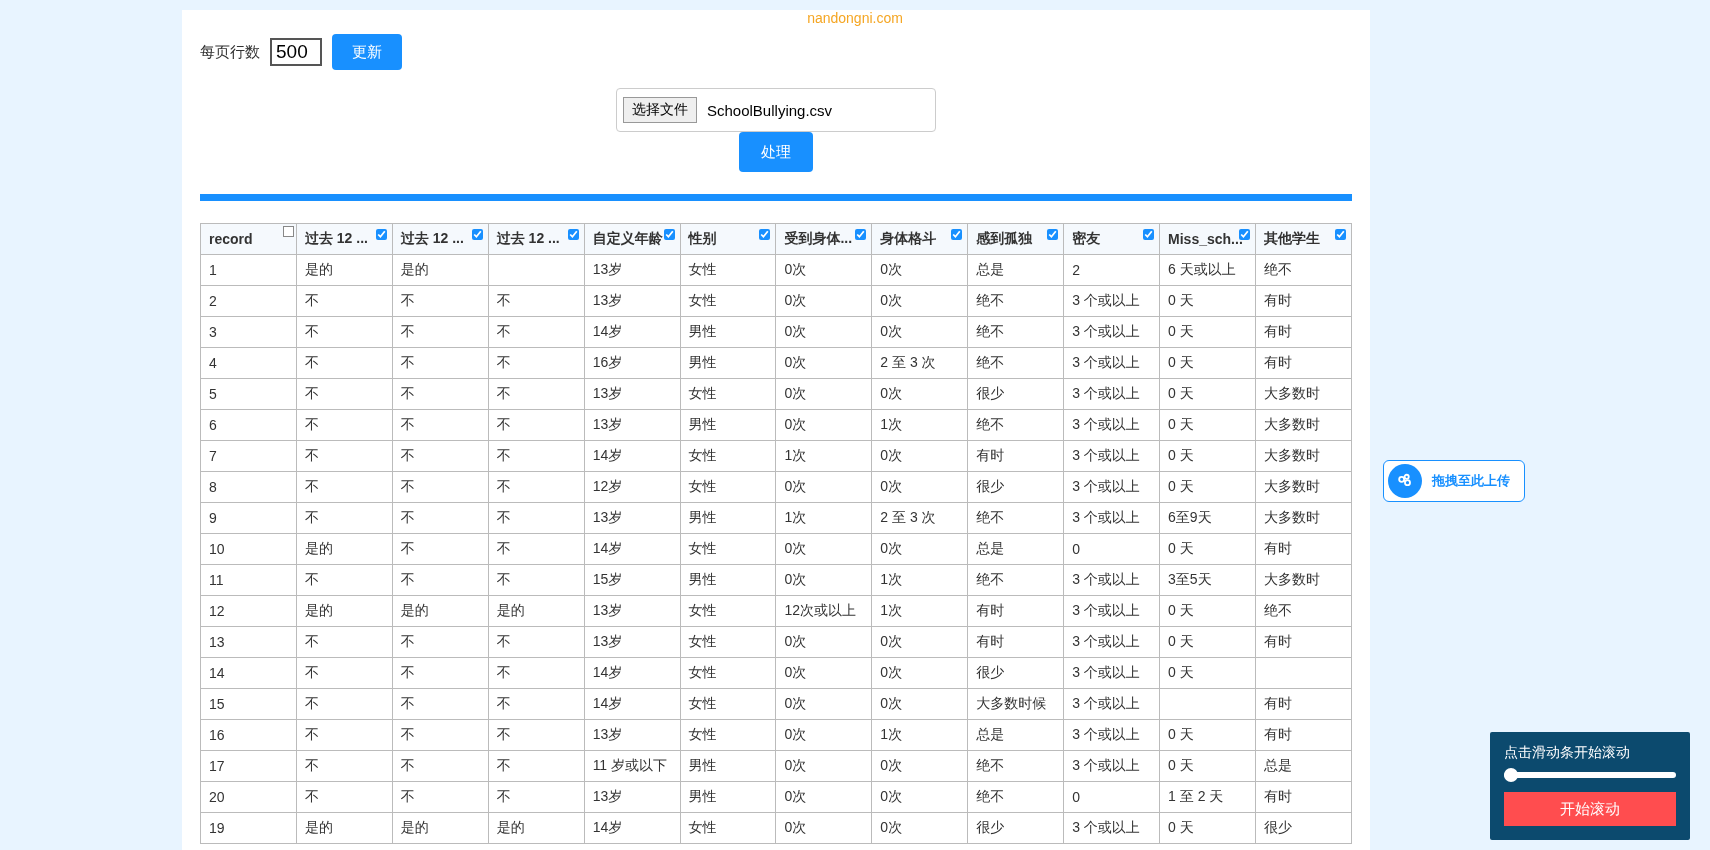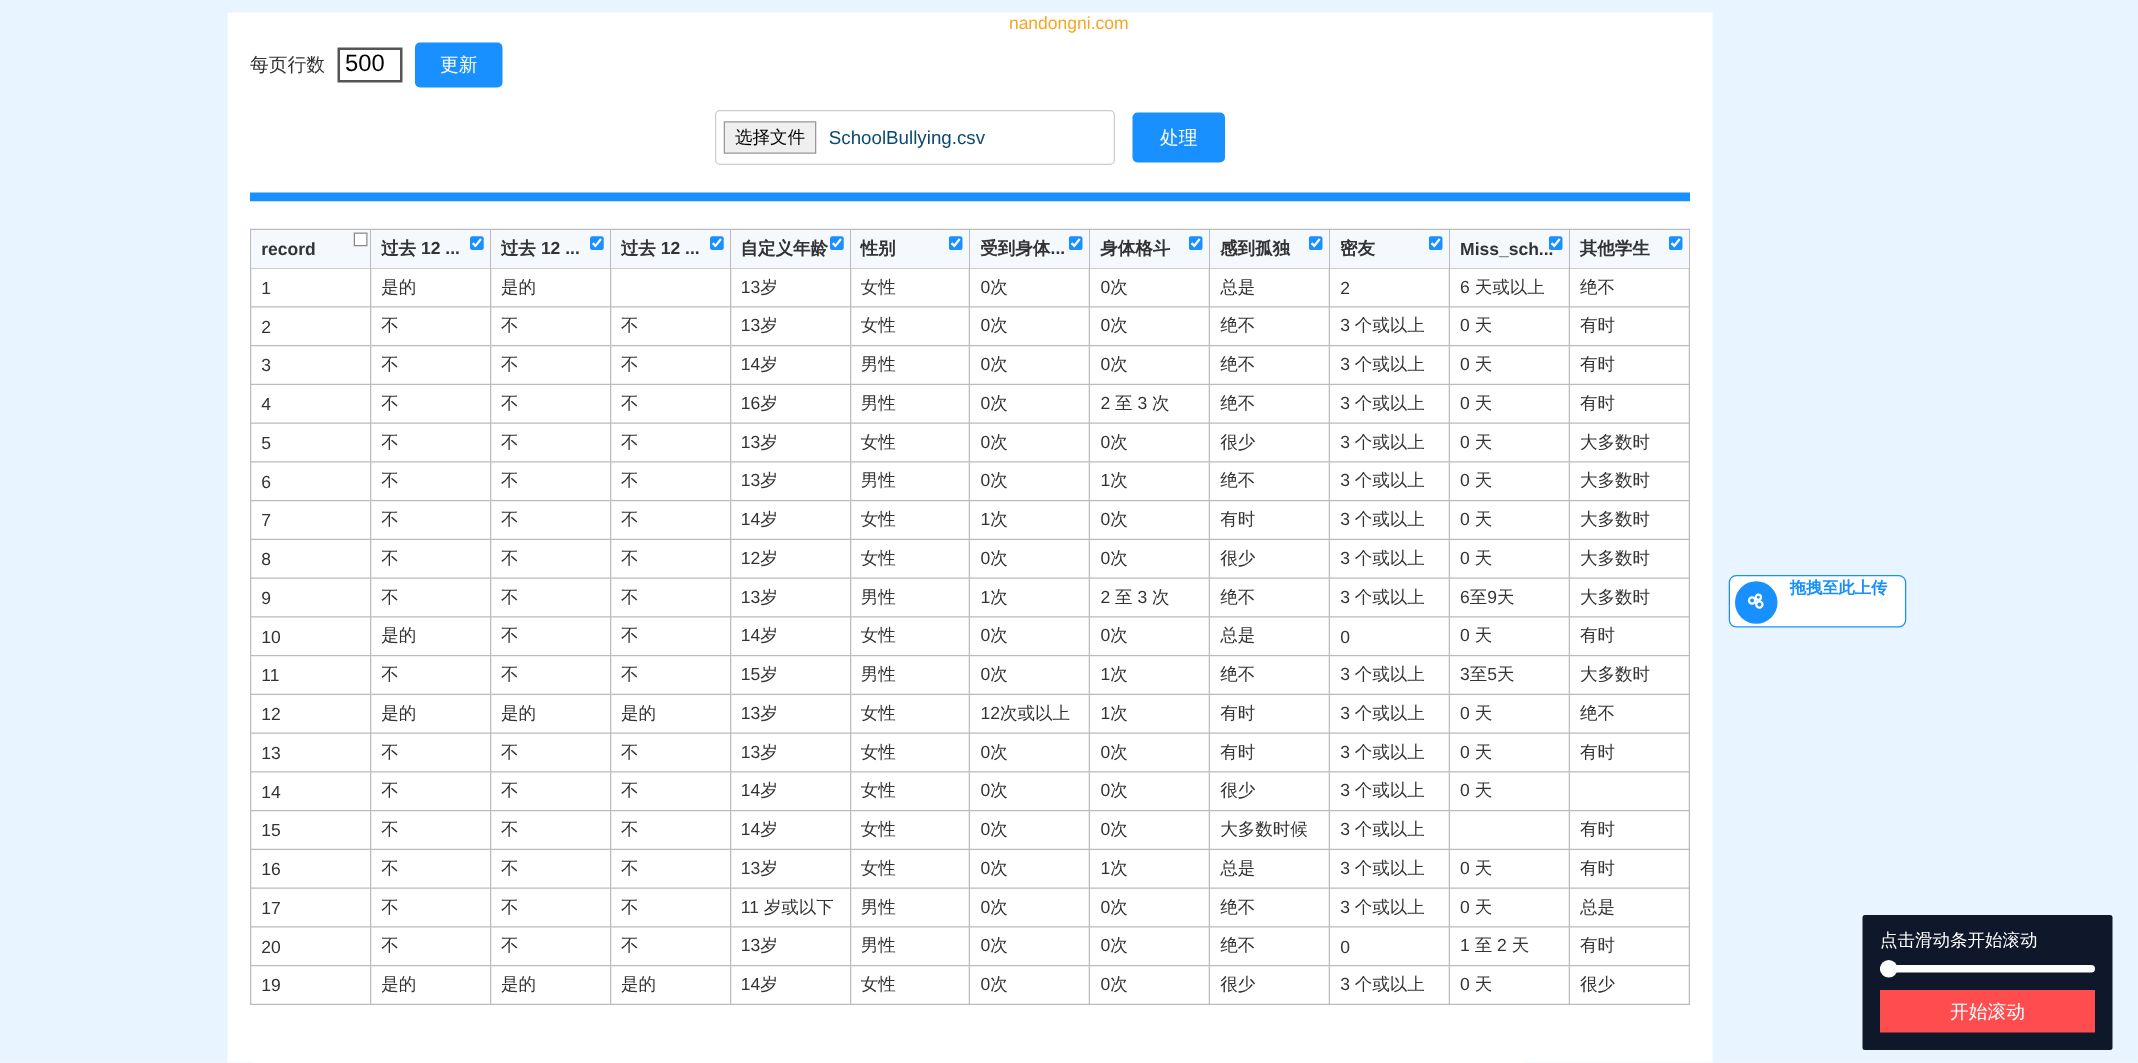--- a/index.html
+++ b/index.html
@@ -5,36 +5,36 @@
   * { box-sizing: border-box; }
   html, body { margin: 0; padding: 0; font-family: Arial, "Microsoft YaHei", sans-serif; font-size: 14px; background: #e8f4ff; color: #333; overflow: hidden; }
   .viewport { width: 1710px; height: 850px; position: relative; background: #e8f4ff; }
   .watermark { position: absolute; top: 10px; left: 50%; transform: translateX(-50%); color: #f5a623; font-size: 14px; z-index: 5; }
   .main-panel { position: absolute; top: 10px; left: 182px; width: 1188px; height: 850px; background: #fff; padding: 24px 0 0 0; overflow: hidden; }
   .top-row { display: flex; align-items: center; padding: 0 18px 18px 18px; gap: 10px; }
   .top-row label { font-size: 15px; color: #333; }
   .rows-input { width: 52px; height: 28px; border: 2px solid #555; padding: 2px 4px; font-size: 19px; }
   .btn-primary { background: #1890ff; color: #fff; border: none; border-radius: 4px; padding: 0 20px; height: 36px; font-size: 15px; cursor: pointer; }
   .btn-primary.big { height: 40px; padding: 0 22px; }
-  .file-row { display: flex; align-items: center; justify-content: center; gap: 14px; padding: 0 18px 22px 18px; }
+  .file-row { display: flex; align-items: center; justify-content: center; padding: 0 18px 22px 18px; flex-direction: column; }
   .file-box { display: inline-flex; align-items: center; border: 1px solid #ccc; border-radius: 4px; height: 44px; padding: 0 10px 0 6px; background: #fff; width: 320px; }
   .file-choose { background: #efefef; border: 1px solid #999; font-size: 14px; padding: 3px 8px; margin-right: 10px; cursor: pointer; }
-  .file-name { color: #0c4a6e; font-size: 15px; }
+  .file-name { color: #000000; font-size: 15px; }
   .blue-divider { height: 7px; background: #1890ff; margin: 0 18px 0 18px; }
   .table-wrap { padding: 22px 18px 0 18px; overflow-x: hidden; }
   table { border-collapse: collapse; width: 100%; table-layout: fixed; }
   th, td { border: 1px solid #bbb; padding: 6px 8px; text-align: left; font-size: 14px; white-space: nowrap; overflow: hidden; text-overflow: ellipsis; height: 29px; }
   th { background: #f5f9fd; font-weight: bold; position: relative; }
   th .hdr-check { position: absolute; top: 2px; right: 2px; width: 11px; height: 11px; }
   th.record-col .hdr-check-empty { position: absolute; top: 2px; right: 2px; width: 11px; height: 11px; border: 1px solid #888; background: #fff; }
-  .upload-widget { position: absolute; top: 460px; left: 1383px; display: flex; align-items: flex-start; background: #fff; border: 1px solid #1890ff; border-radius: 6px; height: 42px; padding-right: 14px; z-index: 10; }
+  .upload-widget { position: absolute; top: 460px; left: 1383px; display: flex; align-items: center; background: #fff; border: 1px solid #1890ff; border-radius: 6px; height: 42px; padding-right: 14px; z-index: 10; }
   .upload-icon { width: 34px; height: 34px; background: #1890ff; border-radius: 50%; display: flex; align-items: center; justify-content: center; margin: 4px 10px 4px 4px; color: #fff; }
   .upload-icon svg { width: 20px; height: 20px; }
   .upload-text { color: #1890ff; font-size: 13px; font-weight: bold; }
-  .scroll-panel { position: absolute; bottom: 10px; right: 20px; width: 200px; background: #0f172a; color: #fff; padding: 12px 14px 14px 14px; border-radius: 2px; z-index: 10; }
+  .scroll-panel { position: absolute; bottom: 10px; right: 20px; width: 200px; background: #0c4a6e; color: #fff; padding: 12px 14px 14px 14px; border-radius: 2px; z-index: 10; }
   .scroll-title { font-size: 14px; margin-bottom: 10px; }
   .scroll-slider { width: 100%; height: 6px; background: #fff; border-radius: 3px; margin-bottom: 14px; position: relative; }
   .scroll-slider::after { content: ""; position: absolute; left: 0; top: -4px; width: 14px; height: 14px; background: #fff; border-radius: 50%; }
   .scroll-btn { width: 100%; height: 34px; background: #ff4d4f; color: #fff; border: none; font-size: 15px; cursor: pointer; }
   .hdr-check { accent-color: #1890ff; }
 </style>
 </head>
 <body>
 
 <div class="viewport">

